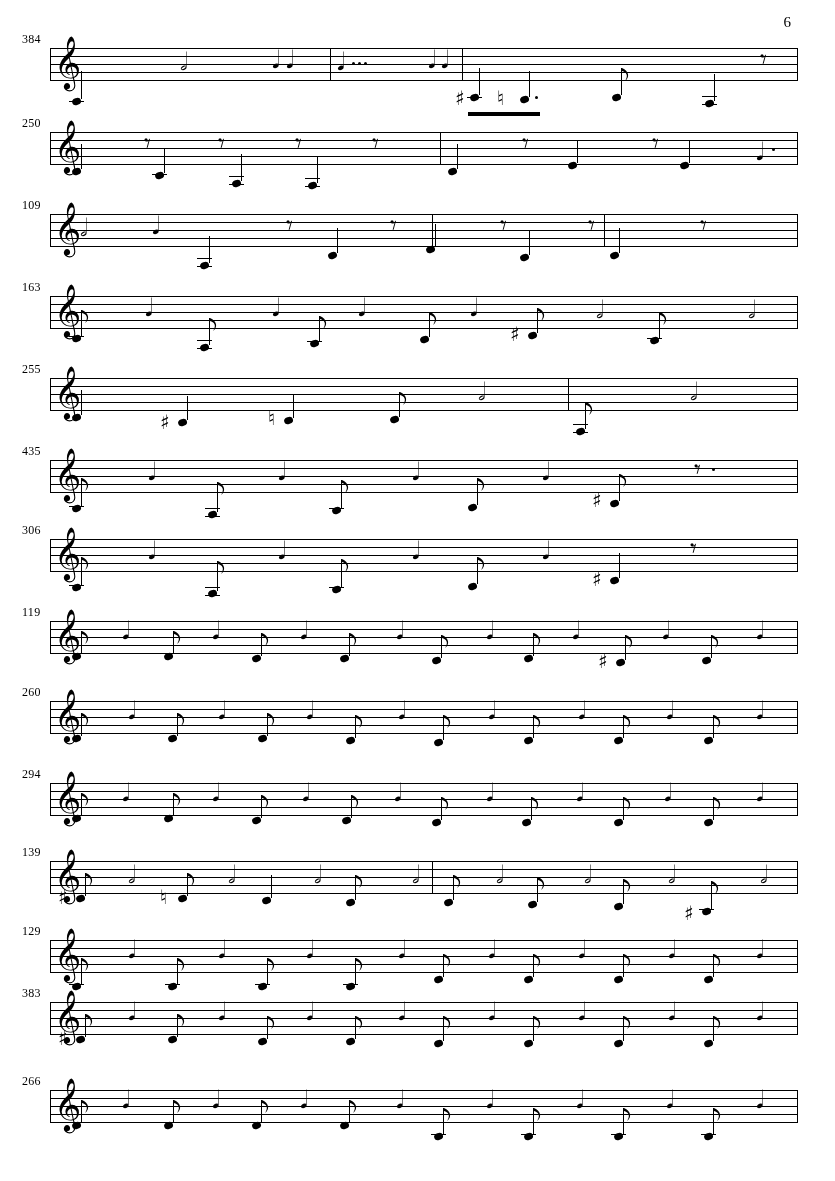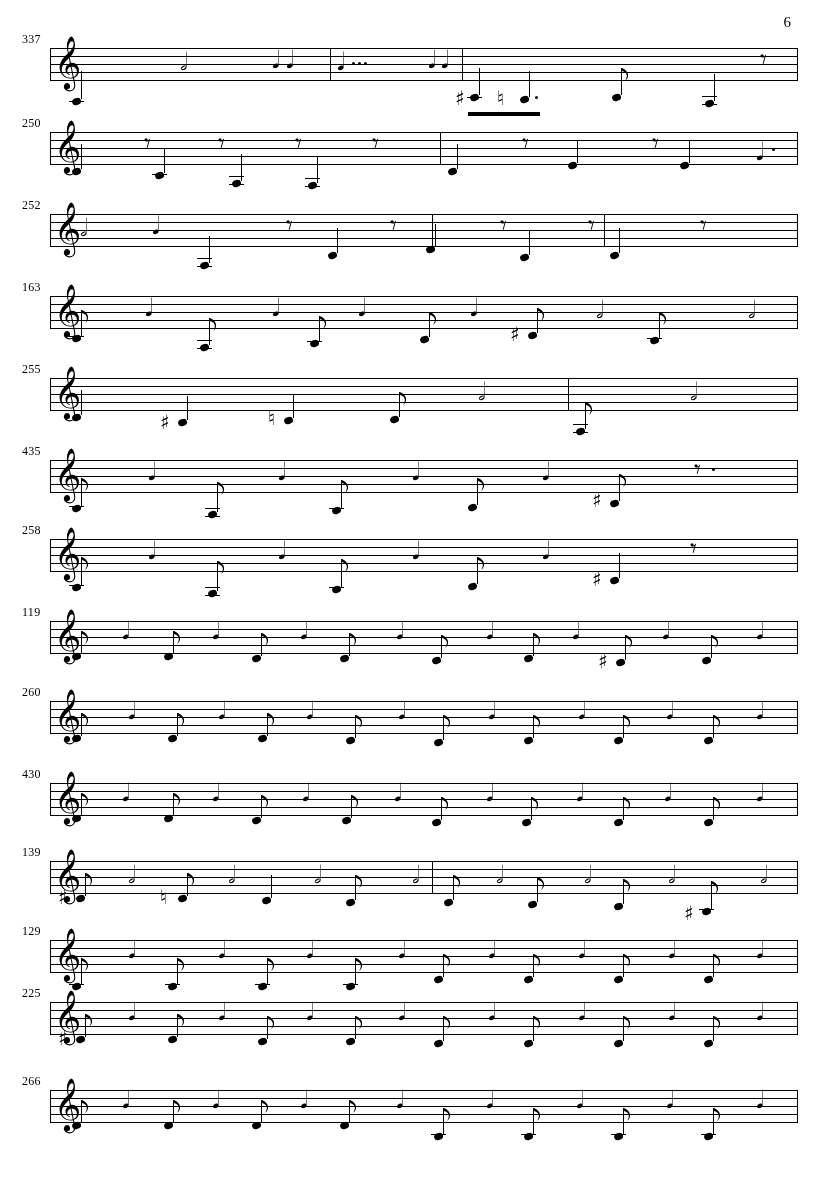--- a/index.html
+++ b/index.html
@@ -55,21 +55,21 @@
   .beam{position:absolute;height:4px;background:#000;}
 </style>
 </head>
 <body>
 
 <div class="page">
 
   <div class="page-number">6</div>
 
   <div class="system" style="top:48px;">
-    <div class="measure-number">337</div>
+    <div class="measure-number">384</div>
     <div class="staff">
       <div class="ln"></div>
         <div class="ln"></div>
         <div class="ln"></div>
         <div class="ln"></div>
         <div class="ln"></div>
     </div>
     <div class="clef">𝄞</div>
     <div class="barline" style="left:50px;"></div>
     <div class="barline" style="left:330px;"></div>
@@ -178,21 +178,21 @@
     <div class="g rest" style="left:652px;top:-2px;">𝄾</div>
     <div class="g" style="left:680px;top:26px;">
       <div class="nh" style="left:0px;top:4px;"></div>
       <div class="stem" style="left:9px;top:-18px;height:23px;"></div>
     </div>
     <div class="g rest-8" style="left:756px;top:8px;">𝅘𝅥</div>
     <div class="dot" style="left:772px;top:16px;"></div>
   </div>
 
   <div class="system" style="top:214px;">
-    <div class="measure-number">252</div>
+    <div class="measure-number">109</div>
     <div class="staff">
       <div class="ln"></div>
         <div class="ln"></div>
         <div class="ln"></div>
         <div class="ln"></div>
         <div class="ln"></div>
     </div>
     <div class="clef">𝄞</div>
     <div class="barline" style="left:50px;"></div>
     <div class="barline" style="left:432px;"></div>
@@ -428,21 +428,21 @@
           <svg width="9" height="14">
             <path d="M0,0 C7,3 8,9 3,13 C7,7 4,4 0,3 Z" fill="#000"></path>
           </svg>
         </div>
     </div>
     <div class="g rest" style="left:694px;top:-4px;">𝄾</div>
     <div class="dot" style="left:712px;top:8px;"></div>
   </div>
 
   <div class="system" style="top:539px;">
-    <div class="measure-number">258</div>
+    <div class="measure-number">306</div>
     <div class="staff">
       <div class="ln"></div>
         <div class="ln"></div>
         <div class="ln"></div>
         <div class="ln"></div>
         <div class="ln"></div>
     </div>
     <div class="clef">𝄞</div>
     <div class="barline" style="left:50px;"></div>
     <div class="endbar" style="left:797px;"></div>
@@ -684,21 +684,21 @@
       <div class="flag" style="left:10px;top:-18px;">
           <svg width="9" height="14">
             <path d="M0,0 C7,3 8,9 3,13 C7,7 4,4 0,3 Z" fill="#000"></path>
           </svg>
         </div>
     </div>
     <div class="g rest-8" style="left:756px;top:-2px;">𝅘𝅥</div>
   </div>
 
   <div class="system" style="top:783px;">
-    <div class="measure-number">430</div>
+    <div class="measure-number">294</div>
     <div class="staff">
       <div class="ln"></div>
         <div class="ln"></div>
         <div class="ln"></div>
         <div class="ln"></div>
         <div class="ln"></div>
     </div>
     <div class="clef">𝄞</div>
     <div class="barline" style="left:50px;"></div>
     <div class="endbar" style="left:797px;"></div>
@@ -973,21 +973,21 @@
       <div class="flag" style="left:10px;top:-18px;">
           <svg width="9" height="14">
             <path d="M0,0 C7,3 8,9 3,13 C7,7 4,4 0,3 Z" fill="#000"></path>
           </svg>
         </div>
     </div>
     <div class="g rest-8" style="left:756px;top:-2px;">𝅘𝅥</div>
   </div>
 
   <div class="system" style="top:1002px;">
-    <div class="measure-number">225</div>
+    <div class="measure-number">383</div>
     <div class="staff">
       <div class="ln"></div>
         <div class="ln"></div>
         <div class="ln"></div>
         <div class="ln"></div>
         <div class="ln"></div>
     </div>
     <div class="clef">𝄞</div>
     <div class="barline" style="left:50px;"></div>
     <div class="endbar" style="left:797px;"></div>

